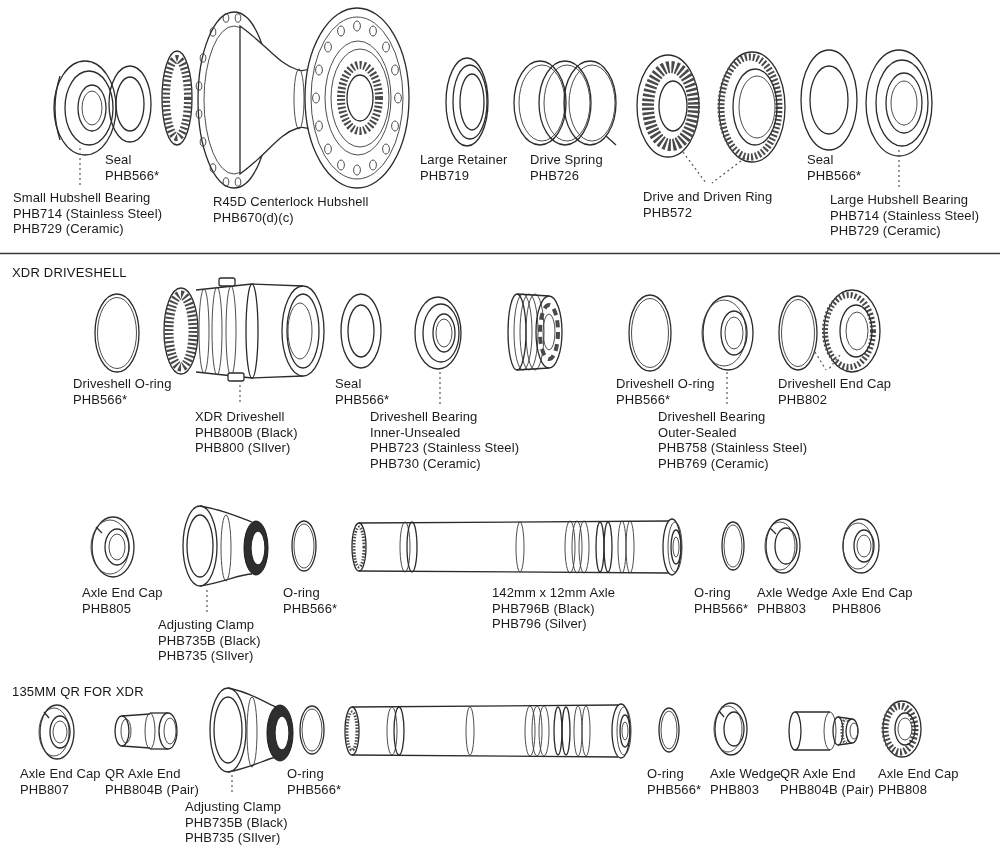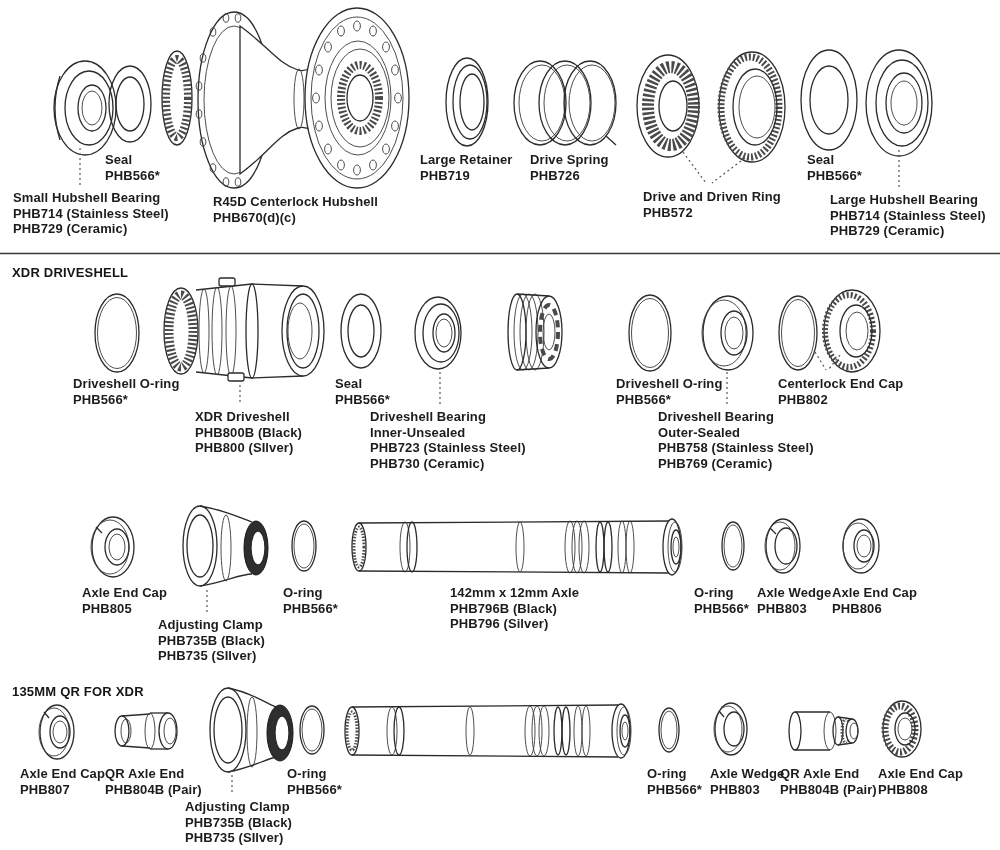--- a/index.html
+++ b/index.html
@@ -1,17 +1,17 @@
 <!DOCTYPE html>
 <html><head>
 <meta charset="utf-8">
 <style>
   html,body{margin:0;padding:0;background:#fff;}
   #page{position:relative;width:1000px;height:850px;background:#fff;overflow:hidden;
-        font-family:"Liberation Sans",sans-serif;font-weight:bold;}
+        font-family:"Liberation Sans",sans-serif;}
   #art{position:absolute;left:0;top:0;}
   .lbl{position:absolute;font-size:13px;line-height:15.5px;color:#1c1c1c;
        white-space:pre-line;letter-spacing:.1px;}
   .hdr{position:absolute;font-size:13px;line-height:15px;color:#161616;
        white-space:pre-line;letter-spacing:.2px;}
   
   .ln{fill:none;stroke:#2b2b2b;stroke-width:1.3;}
   .thin{fill:none;stroke:#3a3a3a;stroke-width:.9;}
   .fillw{fill:#ffffff;}
   .teeth{fill:none;stroke:#4a4a4a;}
@@ -389,31 +389,31 @@
   <div class="lbl" style="left:370px;top:409px">Driveshell Bearing
 Inner-Unsealed
 PHB723 (Stainless Steel)
 PHB730 (Ceramic)</div>
   <div class="lbl" style="left:616px;top:376px">Driveshell O-ring
 PHB566*</div>
   <div class="lbl" style="left:658px;top:409px">Driveshell Bearing
 Outer-Sealed
 PHB758 (Stainless Steel)
 PHB769 (Ceramic)</div>
-  <div class="lbl" style="left:778px;top:376px">Centerlock End Cap
+  <div class="lbl" style="left:778px;top:376px">Driveshell End Cap
 PHB802</div>
 
   <div class="lbl" style="left:82px;top:585px">Axle End Cap
 PHB805</div>
   <div class="lbl" style="left:158px;top:617px">Adjusting Clamp
 PHB735B (Black)
 PHB735 (SIlver)</div>
   <div class="lbl" style="left:283px;top:585px">O-ring
 PHB566*</div>
-  <div class="lbl" style="left:450px;top:585px">142mm x 12mm Axle
+  <div class="lbl" style="left:492px;top:585px">142mm x 12mm Axle
 PHB796B (Black)
 PHB796 (Silver)</div>
   <div class="lbl" style="left:694px;top:585px">O-ring
 PHB566*</div>
   <div class="lbl" style="left:757px;top:585px">Axle Wedge
 PHB803</div>
   <div class="lbl" style="left:832px;top:585px">Axle End Cap
 PHB806</div>
 
   <div class="hdr" style="left:12px;top:684px">135MM QR FOR XDR</div>

